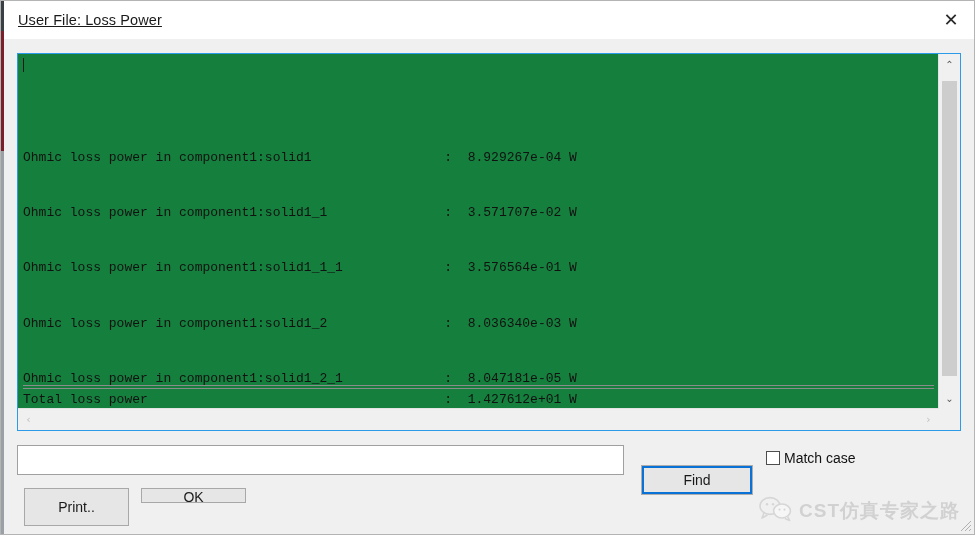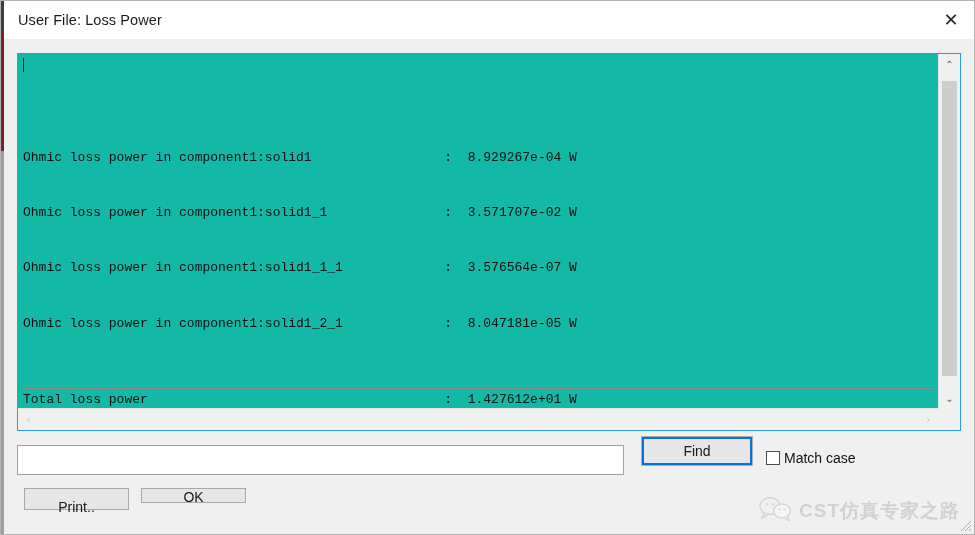--- a/index.html
+++ b/index.html
@@ -59,20 +59,21 @@
     border-bottom: 1px solid #e6e6e6;
   }
   .title-text {
     position: absolute;
     left: 14px;
     top: 11px;
     font-size: 14.5px;
     color: #1a1a1a;
     letter-spacing: 0.1px;
     white-space: nowrap;
+    text-decoration: underline;
   }
   .close-btn {
     position: absolute;
     right: 0;
     top: 0;
     width: 46px;
     height: 38px;
     display: flex;
     align-items: center;
     justify-content: center;
@@ -108,21 +109,21 @@
     background: #f0f0f0;
     overflow: hidden;
   }
   .text-inner {
     position: absolute;
     left: 0;
     top: 0;
     right: 21px;
     bottom: 21px;
     overflow: hidden;
-    background: #14b8a6;
+    background: #15803d;
   }
   .caret {
     position: absolute;
     left: 5px;
     top: 4px;
     width: 1px;
     height: 14px;
     background: #1a1a1a;
   }
   .lines {
@@ -242,21 +243,21 @@
     font-family: "Liberation Sans", sans-serif;
     font-size: 13px;
     color: #111;
     padding: 0 5px;
     outline: none;
   }
 
   .find-btn {
     position: absolute;
     left: 637px;
-    top: 397px;
+    top: 426px;
     width: 112px;
     height: 30px;
     box-sizing: border-box;
     background: #e6e6e6;
     border: 1px solid #adadad;
     outline: 2px solid #0a72d6;
     outline-offset: -3px;
     font-family: "Liberation Sans", sans-serif;
     font-size: 14px;
     color: #1a1a1a;
@@ -289,29 +290,29 @@
     white-space: nowrap;
     text-align: right;
   }
 
   
   .print-btn {
     position: absolute;
     left: 20px;
     top: 449px;
     width: 105px;
-    height: 21px;
+    height: 38px;
     box-sizing: border-box;
     background: #e6e6e6;
     border: 1px solid #a8a8a8;
     font-family: "Liberation Sans", sans-serif;
     font-size: 14px;
     color: #1a1a1a;
     cursor: pointer;
-    padding: 10px;
+    padding: 3px;
   }
   .ok-btn {
     position: absolute;
     left: 137px;
     top: 449px;
     width: 105px;
     height: 15px;
     box-sizing: border-box;
     background: #e6e6e6;
     border: 1px solid #a8a8a8;
@@ -367,21 +368,22 @@
 
   <div class="dialog-body">
 
     <div class="text-panel">
       <div class="text-inner">
         <div class="caret"></div>
         <div class="lines">
           <div class="blank-line"></div>
           <div class="line">Ohmic loss power in component1:solid1                 :  8.929267e-04 W</div>
           <div class="line">Ohmic loss power in component1:solid1_1               :  3.571707e-02 W</div>
-          <div class="line">Ohmic loss power in component1:solid1_1_1             :  3.576564e-07 W</div>
+          <div class="line">Ohmic loss power in component1:solid1_1_1             :  3.576564e-01 W</div>
+          <div class="line">Ohmic loss power in component1:solid1_2               :  8.036340e-03 W</div>
           <div class="line">Ohmic loss power in component1:solid1_2_1             :  8.047181e-05 W</div>
           
           
           
           
           
           
           
           
           

